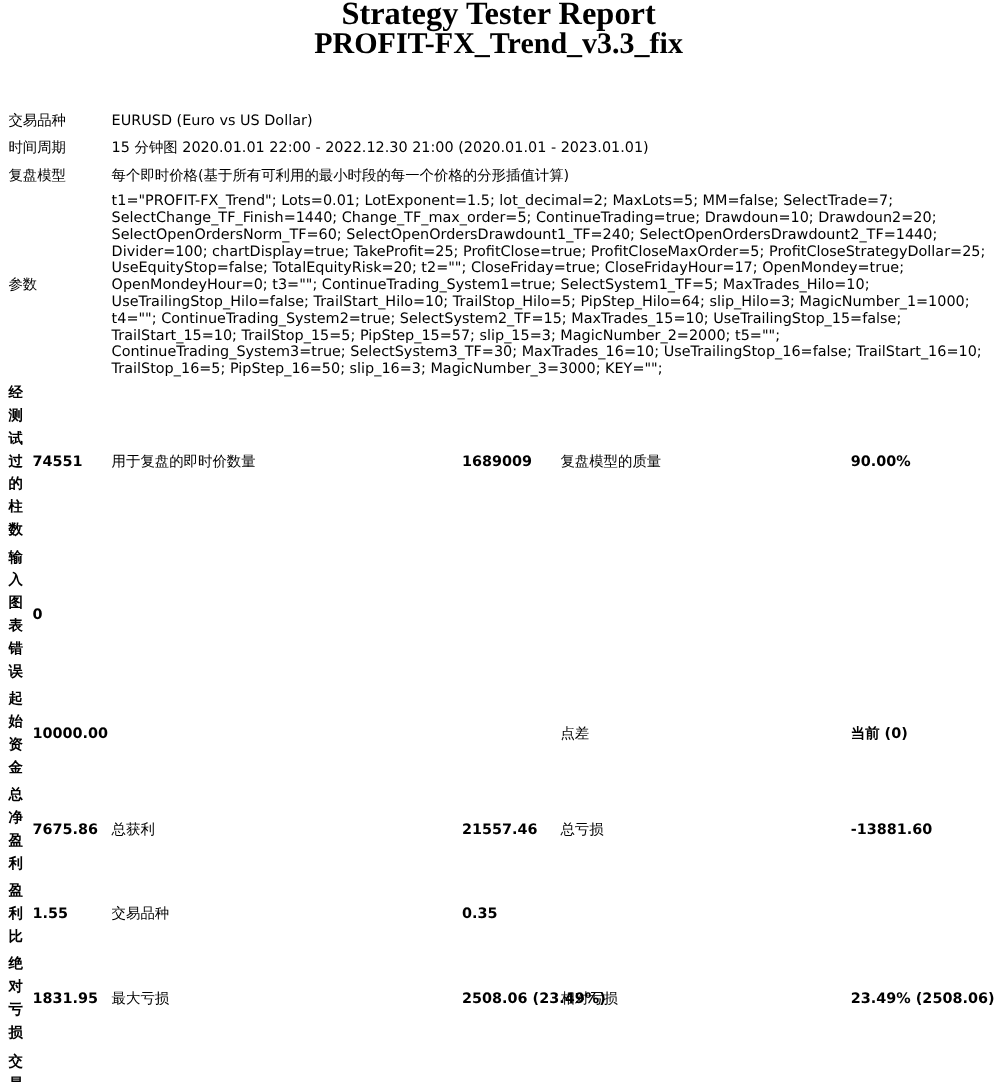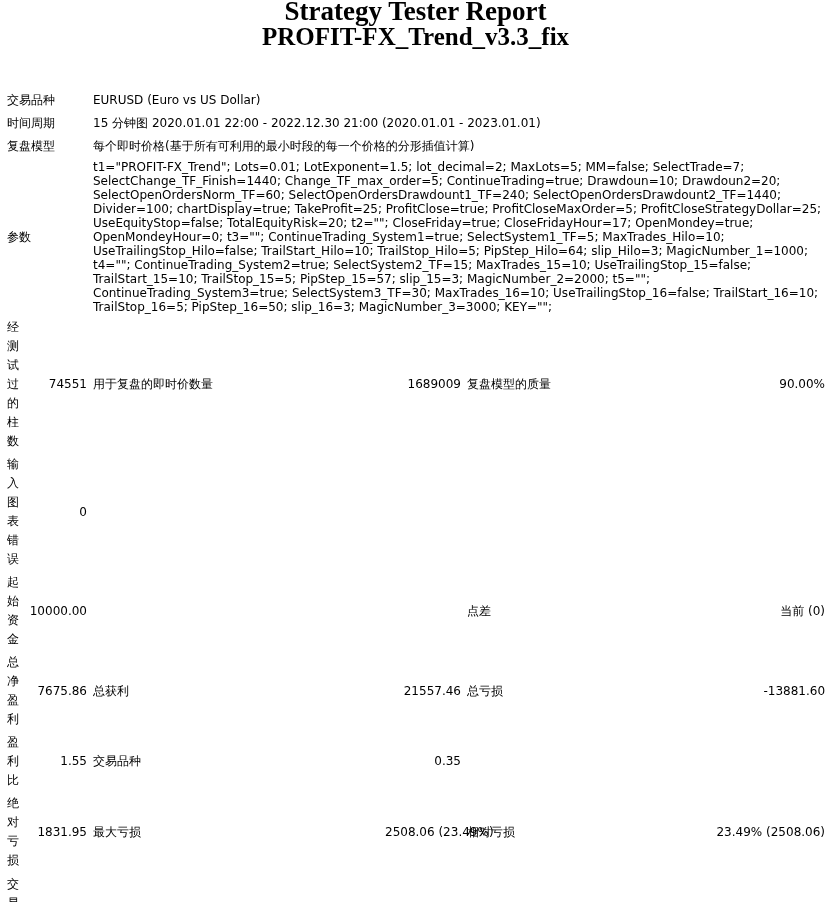--- a/index.html
+++ b/index.html
@@ -8,23 +8,23 @@
     font-family: "DejaVu Sans", "Liberation Sans", sans-serif;
     font-size: 12px; color: #000000;
   }
   .header { text-align: center; font-family: "Liberation Serif", "DejaVu Serif", serif; font-weight: bold; }
   .h-title { font-size: 27px; line-height: 26px; margin-top: -2px; }
   .h-sub { font-size: 25px; line-height: 25px; }
   .h-server { font-size: 12px; line-height: 16px; }
   table.report { position: absolute; left: 3px; top: 88px; width: 824px; border-collapse: separate; border-spacing: 2px; table-layout: fixed; }
   table.report td { padding: 1px 2px; vertical-align: middle; line-height: 15px; white-space: nowrap; font-size: 12px; }
   .lbl-h { white-space: nowrap; }
-  .num { text-align: right; }
+  .num { text-align: left; font-weight: bold; }
   .params { white-space: normal !important; line-height: 14px !important; font-size: 12px; }
-  .vert { display: inline-block; width: 13px; white-space: normal; word-break: break-all; line-height: 19px; }
+  .vert { display: inline-block; width: 13px; white-space: normal; word-break: break-all; line-height: 19px; font-weight: bold; }
 </style>
 </head>
 <body>
 
 <div class="header">
   <div class="h-title">Strategy Tester Report</div>
   <div class="h-sub">PROFIT-FX_Trend_v3.3_fix</div>
 </div>
 
 <table class="report">

